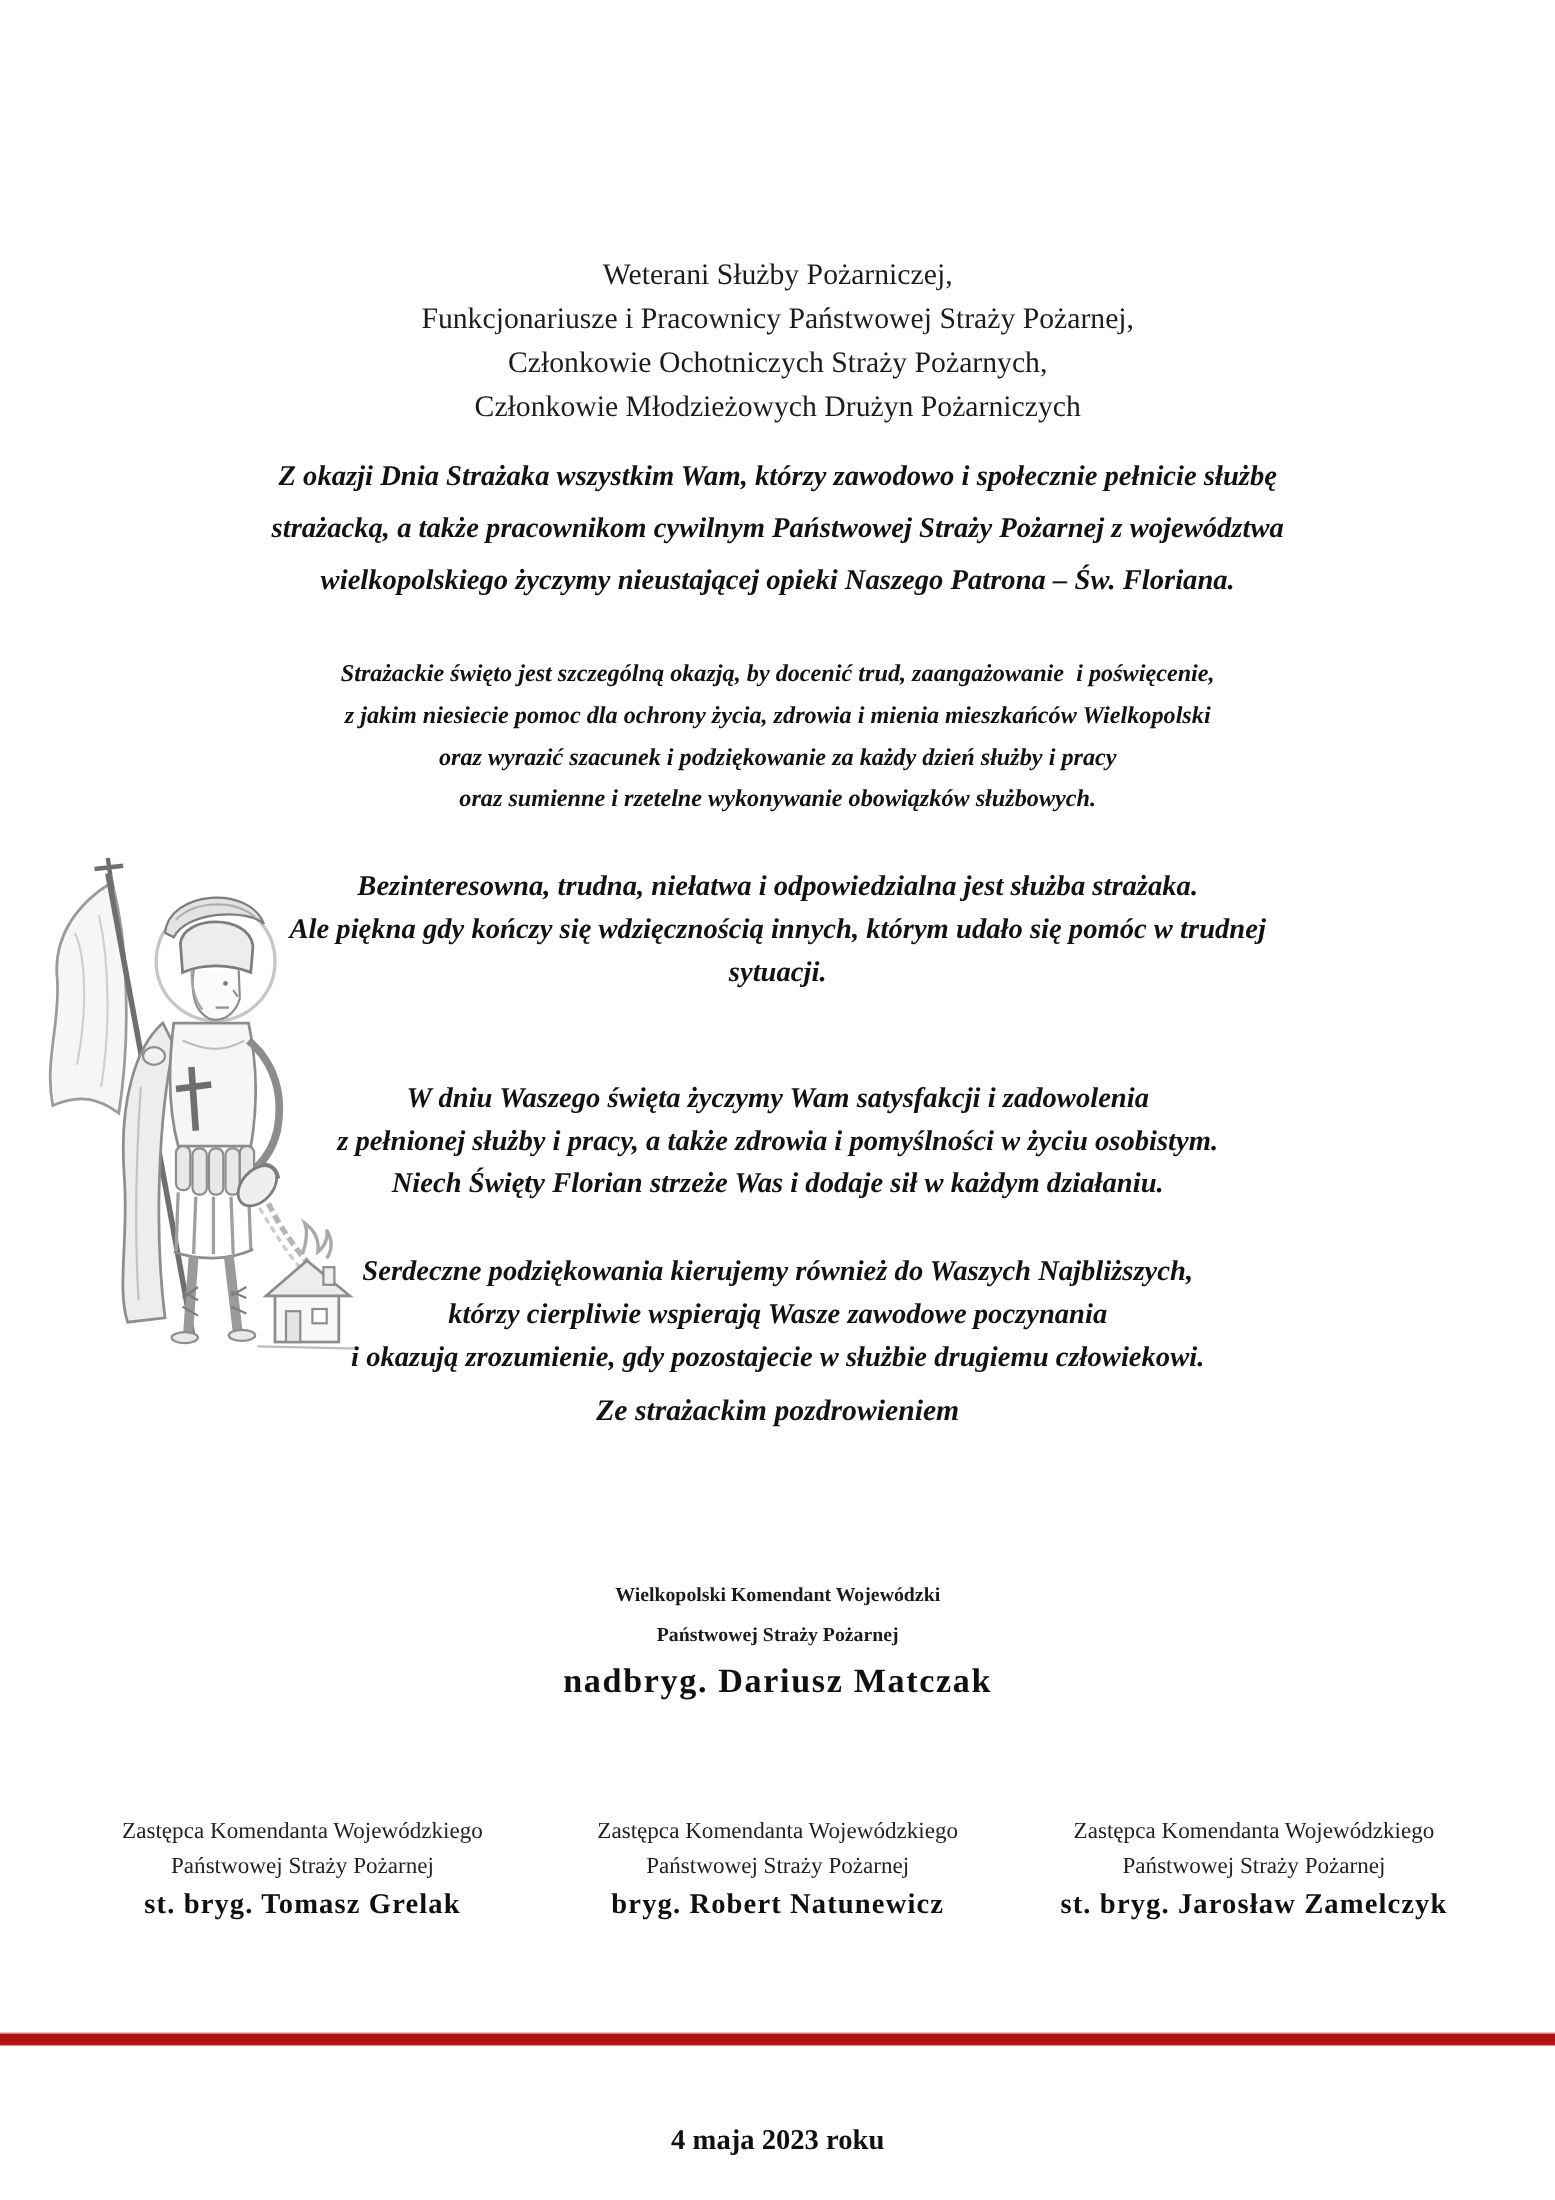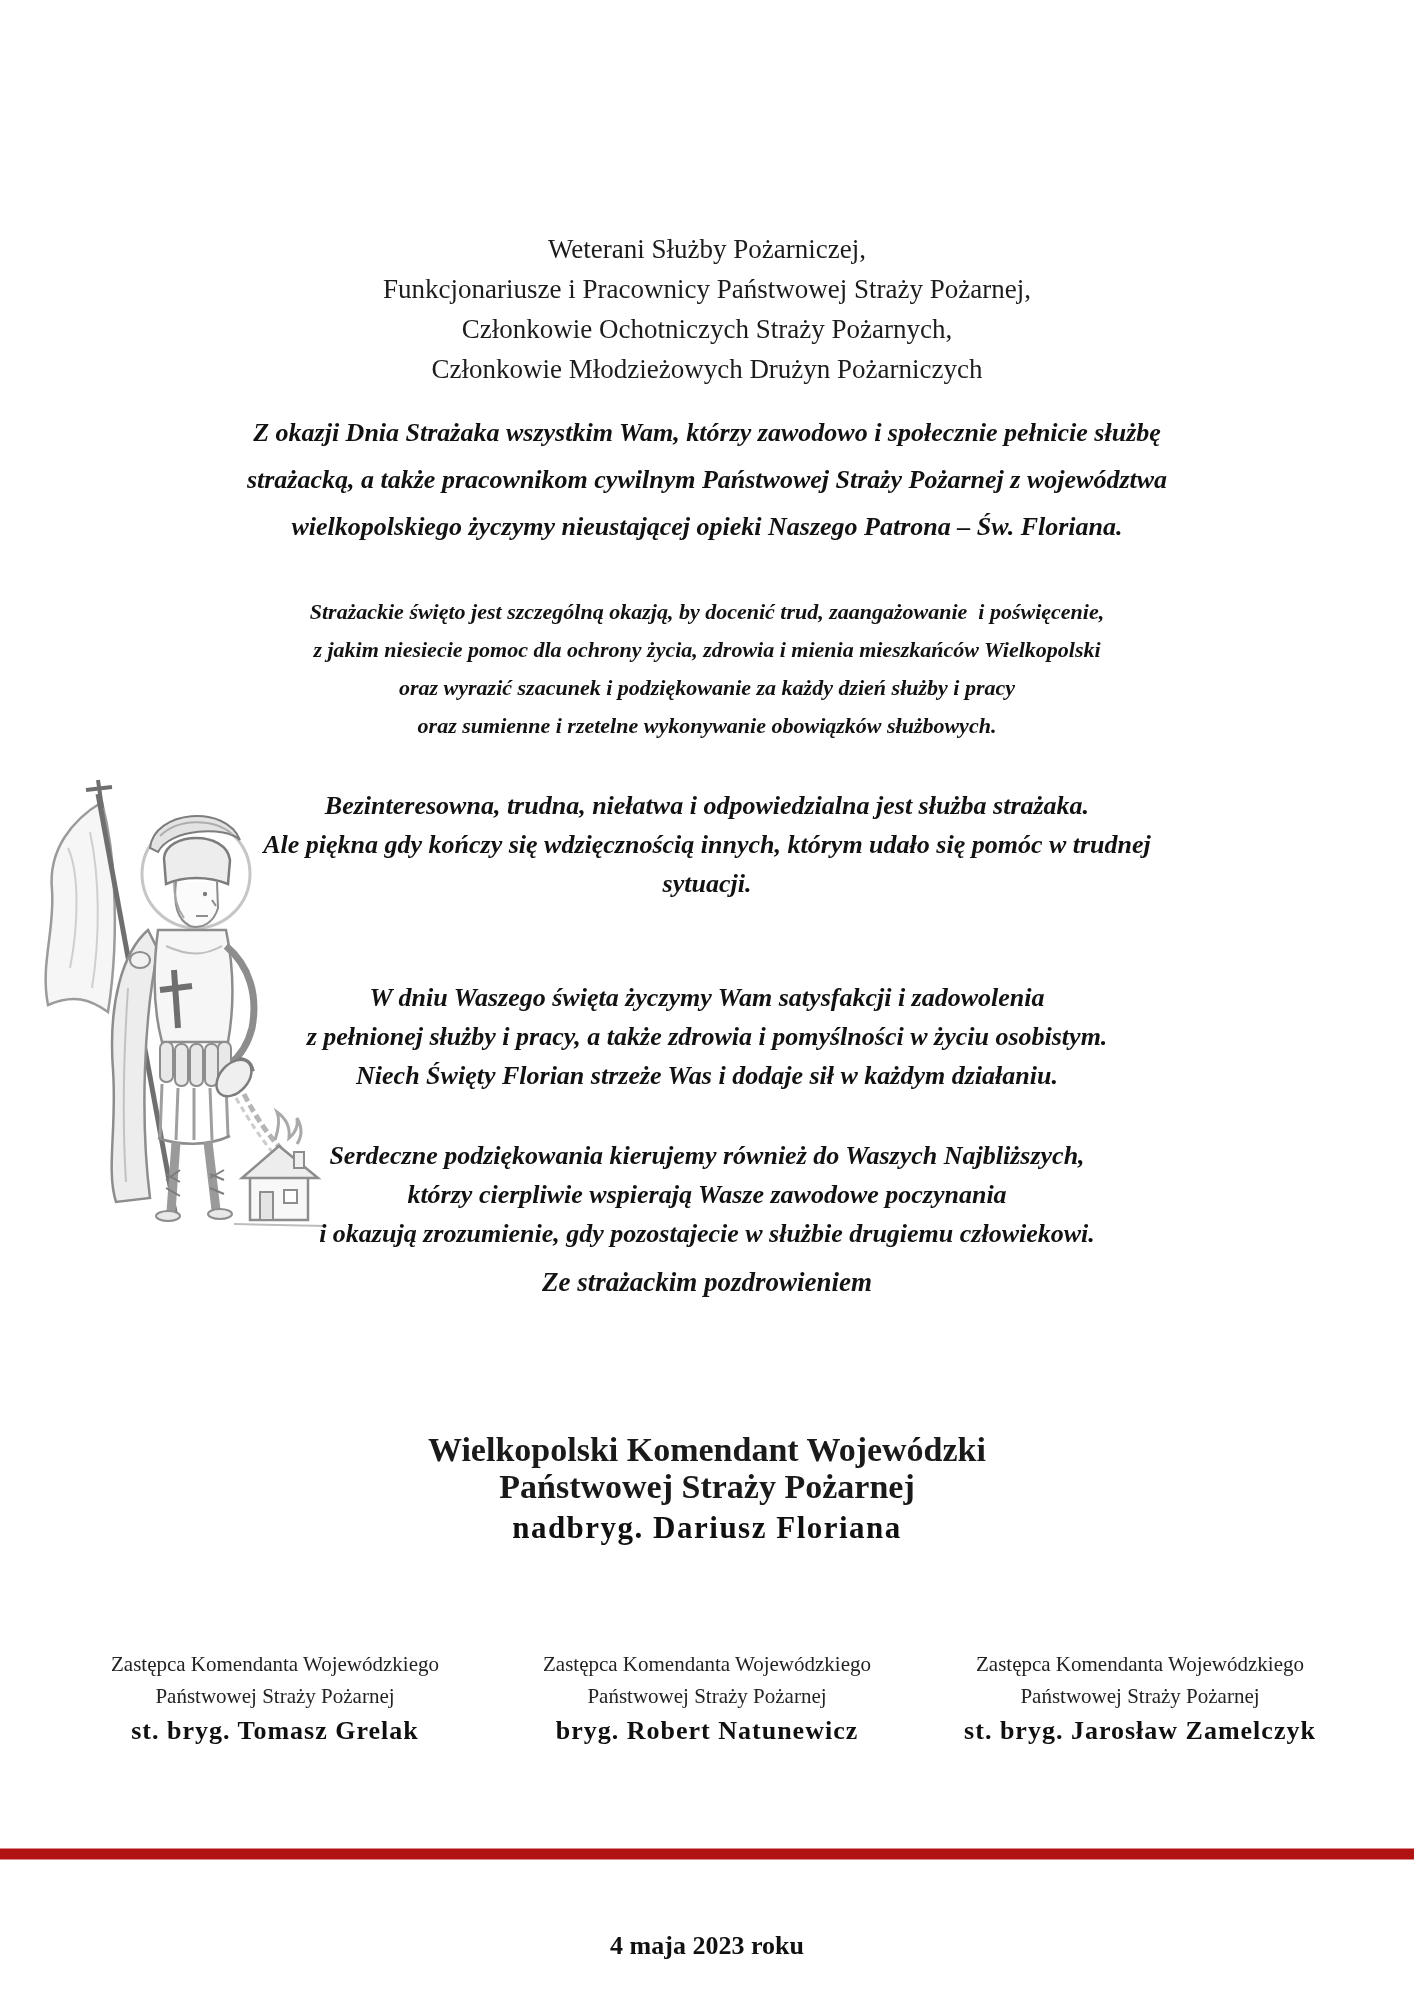--- a/index.html
+++ b/index.html
@@ -15,21 +15,21 @@
   
   .para{font-style:italic;font-weight:bold;color:#121212;z-index:2;}
   .para-1{top:409px;font-size:26px;line-height:47px;}
   .para-2{top:593px;font-size:22px;line-height:38px;}
   .para-3{top:786px;font-size:26px;line-height:39px;}
   .para-4{top:978px;font-size:26px;line-height:39px;}
   .para-5{top:1136px;font-size:26px;line-height:39px;}
   .closing{top:1262px;font-size:27px;line-height:40px;font-style:italic;font-weight:bold;}
   
   .signature{top:1431px;}
-  .sig-title{font-size:34px;line-height:37px;font-weight:bold;color:#1a1a1a;}
+  .sig-title{font-size:18px;line-height:37px;font-weight:bold;color:#1a1a1a;}
   .sig-name{font-size:31px;line-height:42px;font-weight:bold;letter-spacing:1.5px;margin-top:2px;color:#101010;}
   
   .deputy{position:absolute;top:1648px;width:440px;text-align:center;}
   .dep-1{left:55px;} .dep-2{left:487px;} .dep-3{left:920px;}
   .dep-title{font-size:21px;line-height:32px;font-weight:400;color:#222;}
   .dep-name{font-size:26px;line-height:34px;font-weight:bold;letter-spacing:1px;margin-top:2px;color:#101010;}
   
   .red-rule{position:absolute;left:0;right:0;top:1848px;height:10px;background:#b11212;border-top:1px solid #d98c8c;border-bottom:1px solid #d98c8c;}
   .date{top:1929px;font-size:26px;line-height:34px;font-weight:bold;color:#101010;}
   
@@ -74,21 +74,21 @@
   <div class="line">Serdeczne podziękowania kierujemy również do Waszych Najbliższych,</div>
   <div class="line">którzy cierpliwie wspierają Wasze zawodowe poczynania</div>
   <div class="line">i okazują zrozumienie, gdy pozostajecie w służbie drugiemu człowiekowi.</div>
 </div>
 
 <div class="abs closing">Ze strażackim pozdrowieniem</div>
 
 <div class="abs signature">
   <div class="sig-title line">Wielkopolski Komendant Wojewódzki</div>
   <div class="sig-title line">Państwowej Straży Pożarnej</div>
-  <div class="sig-name line">nadbryg. Dariusz Floriana</div>
+  <div class="sig-name line">nadbryg. Dariusz Matczak</div>
 </div>
 
 <div class="deputy dep-1">
   <div class="dep-title line">Zastępca Komendanta Wojewódzkiego</div>
   <div class="dep-title line">Państwowej Straży Pożarnej</div>
   <div class="dep-name line">st. bryg. Tomasz Grelak</div>
 </div>
 <div class="deputy dep-2">
   <div class="dep-title line">Zastępca Komendanta Wojewódzkiego</div>
   <div class="dep-title line">Państwowej Straży Pożarnej</div>

